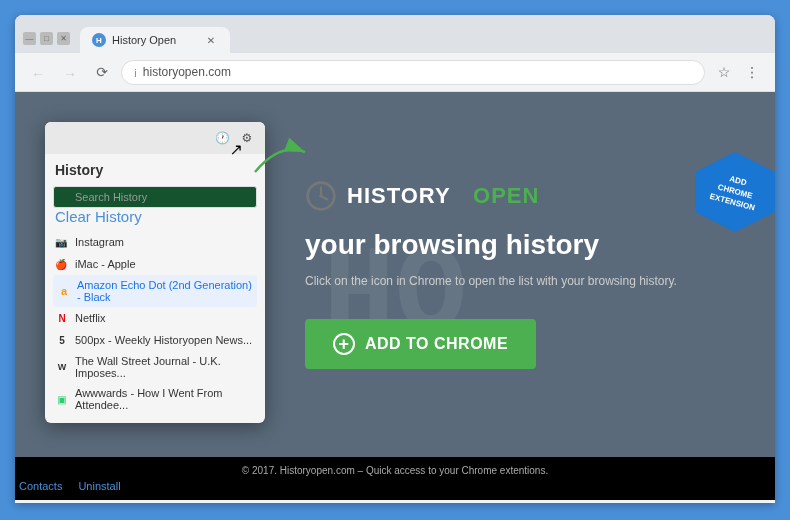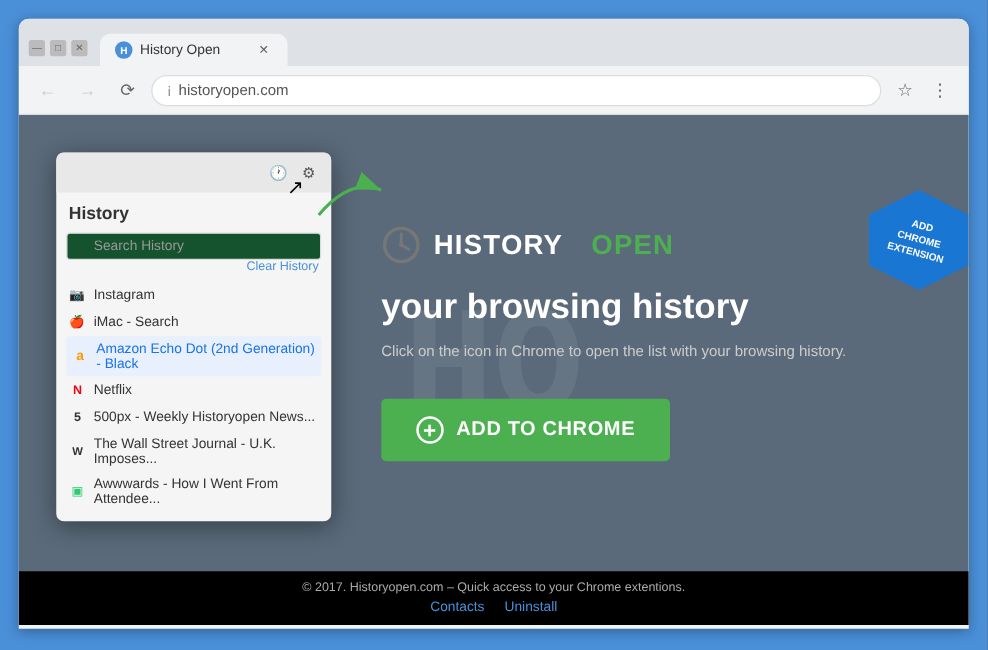--- a/index.html
+++ b/index.html
@@ -266,22 +266,21 @@
       border: 1px solid #ddd;
       border-radius: 3px;
       padding: 4px 21px;
       font-size: 11px;
       color: #999;
       margin-bottom: 0;
       background: #14532d;
     }
 
     .clear-history-link {
-      text-align: right;
-      font-size: 10px;
+      font-size: 15px;
       color: #4a90d9;
       margin-bottom: 6px;
       padding: 0 2px;
     }
 
     .history-item {
       display: flex;
       align-items: center;
       gap: 6px;
       padding: 4px 2px;
@@ -376,21 +375,20 @@
     }
 
     .footer-text {
       font-size: 10px;
       color: #aaa;
       margin-bottom: 4px;
     }
 
     .footer-links {
       display: flex;
-      justify-content: center;
       gap: 16px;
     }
 
     .footer-link {
       font-size: 11px;
       color: #4a90d9;
       text-decoration: none;
       cursor: pointer;
     }
 
@@ -458,21 +456,21 @@
             <div class="popup-section-title">History</div>
             <div class="popup-search">Search History</div>
             <div class="clear-history-link">Clear History</div>
 
             <div class="history-item">
               <div class="history-favicon" style="color:#e1306c;">📷</div>
               <span>Instagram</span>
             </div>
             <div class="history-item">
               <div class="history-favicon">🍎</div>
-              <span>iMac - Search</span>
+              <span>iMac - Apple</span>
             </div>
             <div class="history-item active">
               <div class="history-favicon" style="color:#ff9900;font-weight:bold;font-size:11px;">a</div>
               <span>Amazon Echo Dot (2nd Generation) - Black</span>
             </div>
             <div class="history-item">
               <div class="history-favicon" style="color:#e50914;font-weight:bold;">N</div>
               <span>Netflix</span>
             </div>
             <div class="history-item">

